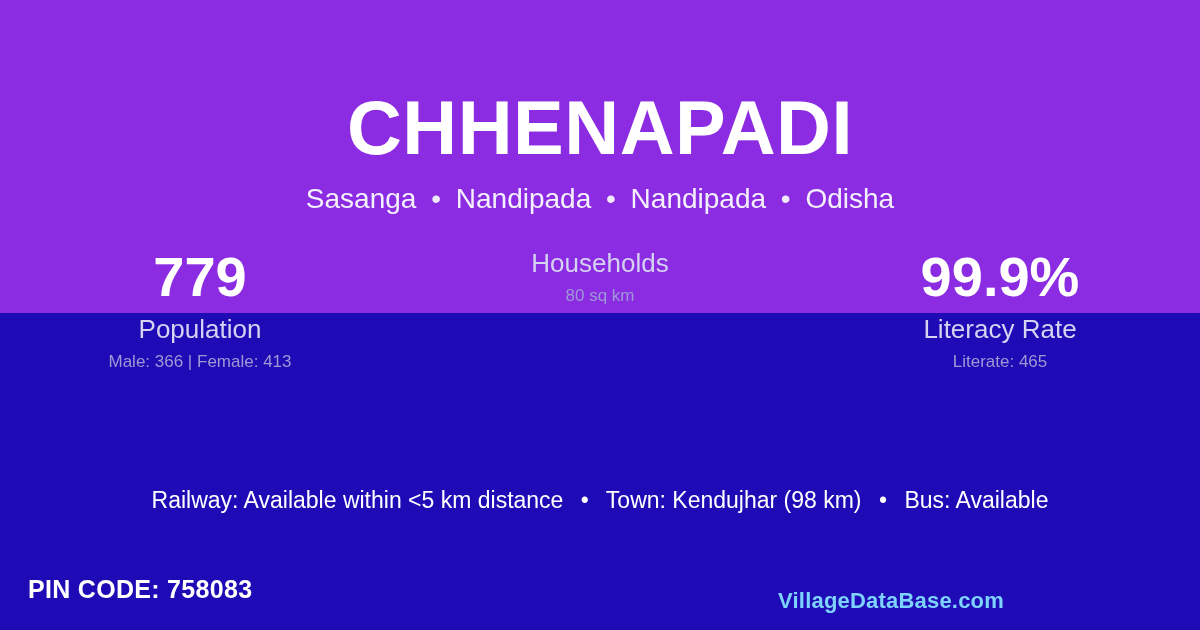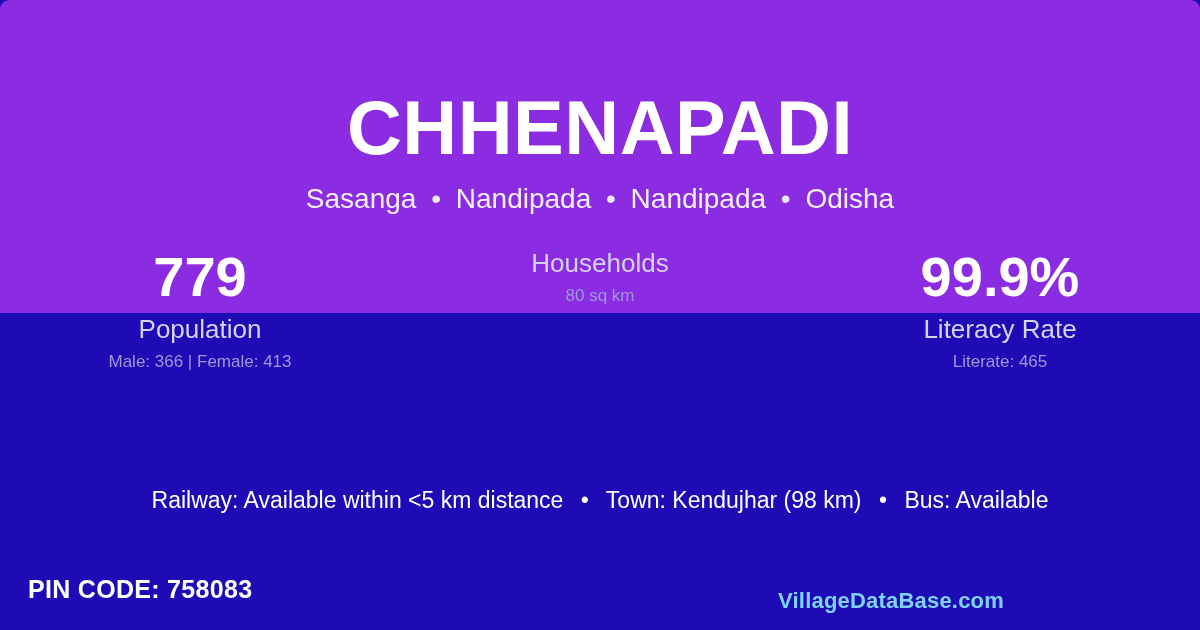--- a/index.html
+++ b/index.html
@@ -11,21 +11,20 @@
     height: 630px;
     overflow: hidden;
     font-family: "Liberation Sans", sans-serif;
     background: #1e0bb5;
   }
   #card {
     position: relative;
     width: 1200px;
     height: 630px;
     overflow: hidden;
-    border-radius: 9px;
   }
   
   #band-purple {
     position: absolute;
     left: 0;
     top: 0;
     width: 1200px;
     height: 313px;
     background: #8b2be2;
   }

